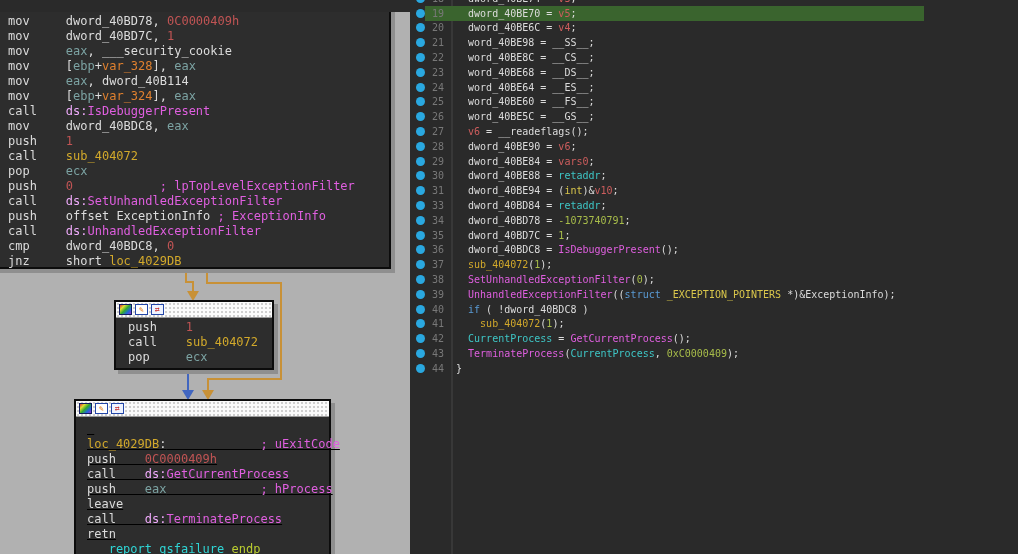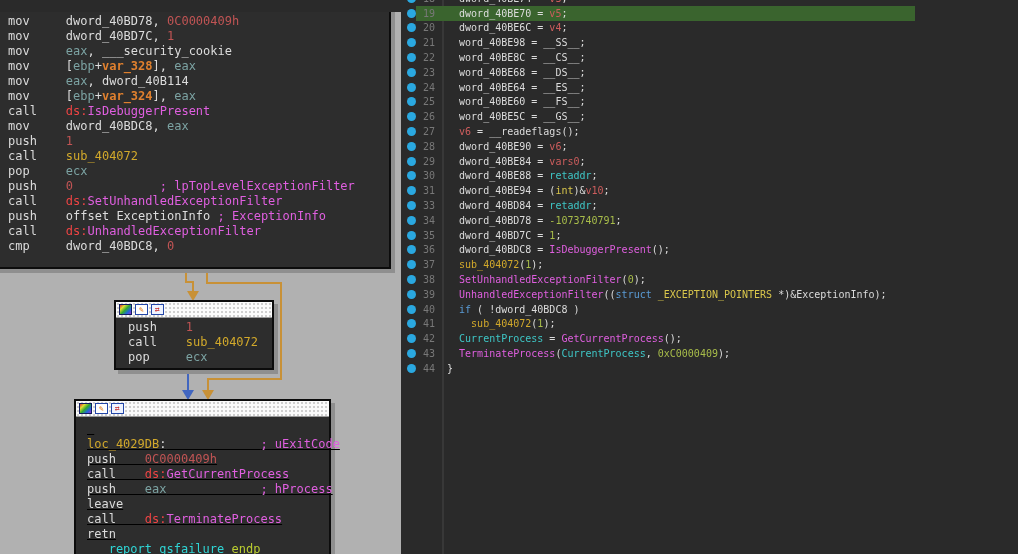--- a/index.html
+++ b/index.html
@@ -22,37 +22,37 @@
   .i-edit{background:#fff;border:1px solid #2346a8;color:#e07818;}
   .i-layout{background:#eef3ff;border:1px solid #2346a8;color:#c42020;}
   .bcode{padding:4px 0 0 12px;}
   #block-top .bcode{padding-top:4px;}
   .aline{height:15px;line-height:15px;font-size:12px;white-space:pre;}
 
   
   .c-amn,.c-adn,.c-aoff{color:#dcdcdc;}
   .c-areg{color:#7ca3a3;}
   .c-anum{color:#c05454;}
-  .c-avar{color:#e0802e;font-weight:bold;}
+  .c-avar{color:#e0802e;}
   .c-acn{color:#d2a92b;}
   .c-aapi,.c-acmt{color:#e05fe0;}
-  .c-ads{color:#ef4444;}
+  .c-ads{color:#f0abfc;}
   .c-acy{color:#2fd5d5;}
   .c-aep{color:#b9cc30;text-align:center;}
 
   #block-top{left:-6px;top:-4px;width:397px;height:261px;}
   #block-mid{left:114px;top:288px;width:160px;height:70px;}
   #block-bot{left:74px;top:387px;width:257px;height:170px;}
   #block-mid .bcode{padding-left:12px;padding-top:2px;}
   #block-bot .bcode{padding-left:11px;padding-top:5px;text-decoration:underline;}
 
   #edges{position:absolute;left:0;top:0;width:421px;height:554px;pointer-events:none;}
 
   
-  #pseudo-pane{position:absolute;left:401px;top:0;width:514px;height:554px;
+  #pseudo-pane{position:absolute;left:410px;top:0;width:514px;height:554px;
                background:#2a2a2a;overflow:hidden;}
   #gutter-sep{position:absolute;left:41px;top:0;width:2px;height:554px;background:#383838;}
   #pc-rows{position:absolute;left:0;top:-9px;width:597px;}
   .pc-row{height:14.8px;display:flex;align-items:center;position:relative;}
   .pc-row.hl::before{content:"";position:absolute;left:15px;right:0;top:0;bottom:0;
                      background:#3a642e;}
   .bp-dot{width:9px;height:9px;border-radius:50%;background:#2aa8e0;
           margin-left:6px;flex:0 0 9px;position:relative;z-index:1;}
   .pc-num{width:19px;text-align:right;color:#787878;font-size:10px;
           flex:0 0 19px;position:relative;z-index:1;}
@@ -99,20 +99,21 @@
         <div class="aline"><span class="c-amn">call    </span><span class="c-ads">ds:</span><span class="c-aapi">IsDebuggerPresent</span></div>
         <div class="aline"><span class="c-amn">mov     </span><span class="c-adn">dword_40BDC8</span><span class="c-aoff">, </span><span class="c-areg">eax</span></div>
         <div class="aline"><span class="c-amn">push    </span><span class="c-anum">1</span></div>
         <div class="aline"><span class="c-amn">call    </span><span class="c-acn">sub_404072</span></div>
         <div class="aline"><span class="c-amn">pop     </span><span class="c-areg">ecx</span></div>
         <div class="aline"><span class="c-amn">push    </span><span class="c-anum">0</span><span class="c-aoff">            </span><span class="c-acmt">; lpTopLevelExceptionFilter</span></div>
         <div class="aline"><span class="c-amn">call    </span><span class="c-ads">ds:</span><span class="c-aapi">SetUnhandledExceptionFilter</span></div>
         <div class="aline"><span class="c-amn">push    </span><span class="c-aoff">offset </span><span class="c-adn">ExceptionInfo</span><span class="c-aoff"> </span><span class="c-acmt">; ExceptionInfo</span></div>
         <div class="aline"><span class="c-amn">call    </span><span class="c-ads">ds:</span><span class="c-aapi">UnhandledExceptionFilter</span></div>
         <div class="aline"><span class="c-amn">cmp     </span><span class="c-adn">dword_40BDC8</span><span class="c-aoff">, </span><span class="c-anum">0</span></div>
+        <div class="aline"><span class="c-amn">jnz     </span><span class="c-aoff">short </span><span class="c-acn">loc_4029DB</span></div>
       </div>
   </div>
 
   <div id="block-mid" class="bblock">
     <div class="btitle">
       <span class="tbicon i-palette"></span>
       <span class="tbicon i-edit">✎</span>
       <span class="tbicon i-layout">⇄</span>
     </div>
     <div class="bcode">

